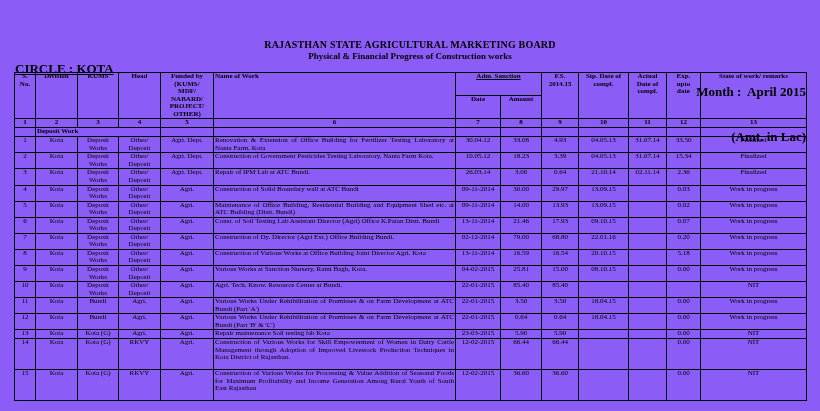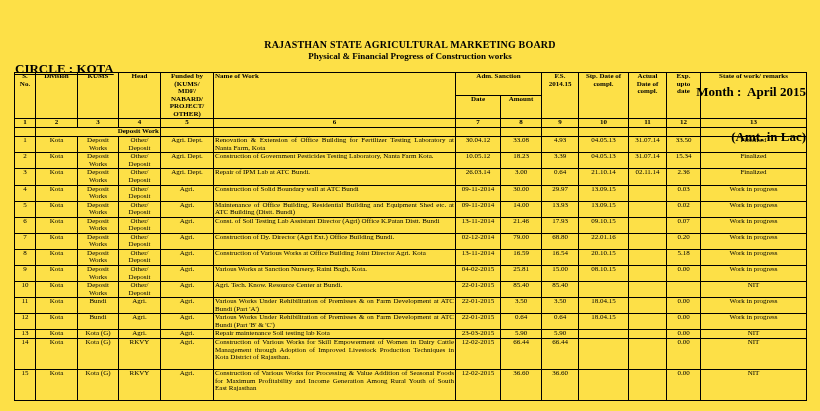--- a/index.html
+++ b/index.html
@@ -1,17 +1,17 @@
 <!DOCTYPE html>
 <html><head>
 <meta charset="utf-8">
 <style>
   html,body{margin:0;padding:0;background:#ffffff;}
   .page{
-    position:relative;width:820px;height:411px;background:#fde047;
+    position:relative;width:820px;height:411px;background:#8b5cf6;
     font-family:"Liberation Serif","DejaVu Serif",serif;color:#000;
     overflow:hidden;
   }
   .doc-title{
     position:absolute;top:39px;left:0;width:820px;text-align:center;
     font-size:10px;font-weight:bold;letter-spacing:.2px;
   }
   .doc-subtitle{
     position:absolute;top:51px;left:0;width:820px;text-align:center;
     font-size:9px;font-weight:bold;font-family:Liberation Serif, serif;
@@ -28,25 +28,25 @@
     position:absolute;left:14px;top:72px;width:792px;
     border-collapse:collapse;table-layout:fixed;
     font-size:7px;line-height:1.08;
   }
   table.report td,table.report th{
     border:1px solid #000;padding:0 1px;vertical-align:top;
     overflow:hidden;
   }
   th{font-weight:bold;text-align:center;white-space:pre-line;vertical-align:top;}
   th.adm{border-bottom:none;vertical-align:middle;}
-  th.adm span{}
+  th.adm span{text-decoration:underline;}
   tr.subhead th{border-top:none;}
   tr.numrow td{font-weight:bold;text-align:center;height:8px;line-height:1.0;}
   tr.secrow td{height:8px;line-height:1.0;}
-  td.sec{font-weight:bold;text-align:right;}
+  td.sec{font-weight:bold;text-align:left;}
   td.c{text-align:center;}
   td.work{text-align:justify;}
   tbody tr.datarow td{height:15px;}
   tbody tr.r13 td{height:7px;}
   tbody tr.r14 td,tbody tr.r15 td{height:30px;}
 </style>
 </head>
 <body>
 
 <div class="page">

